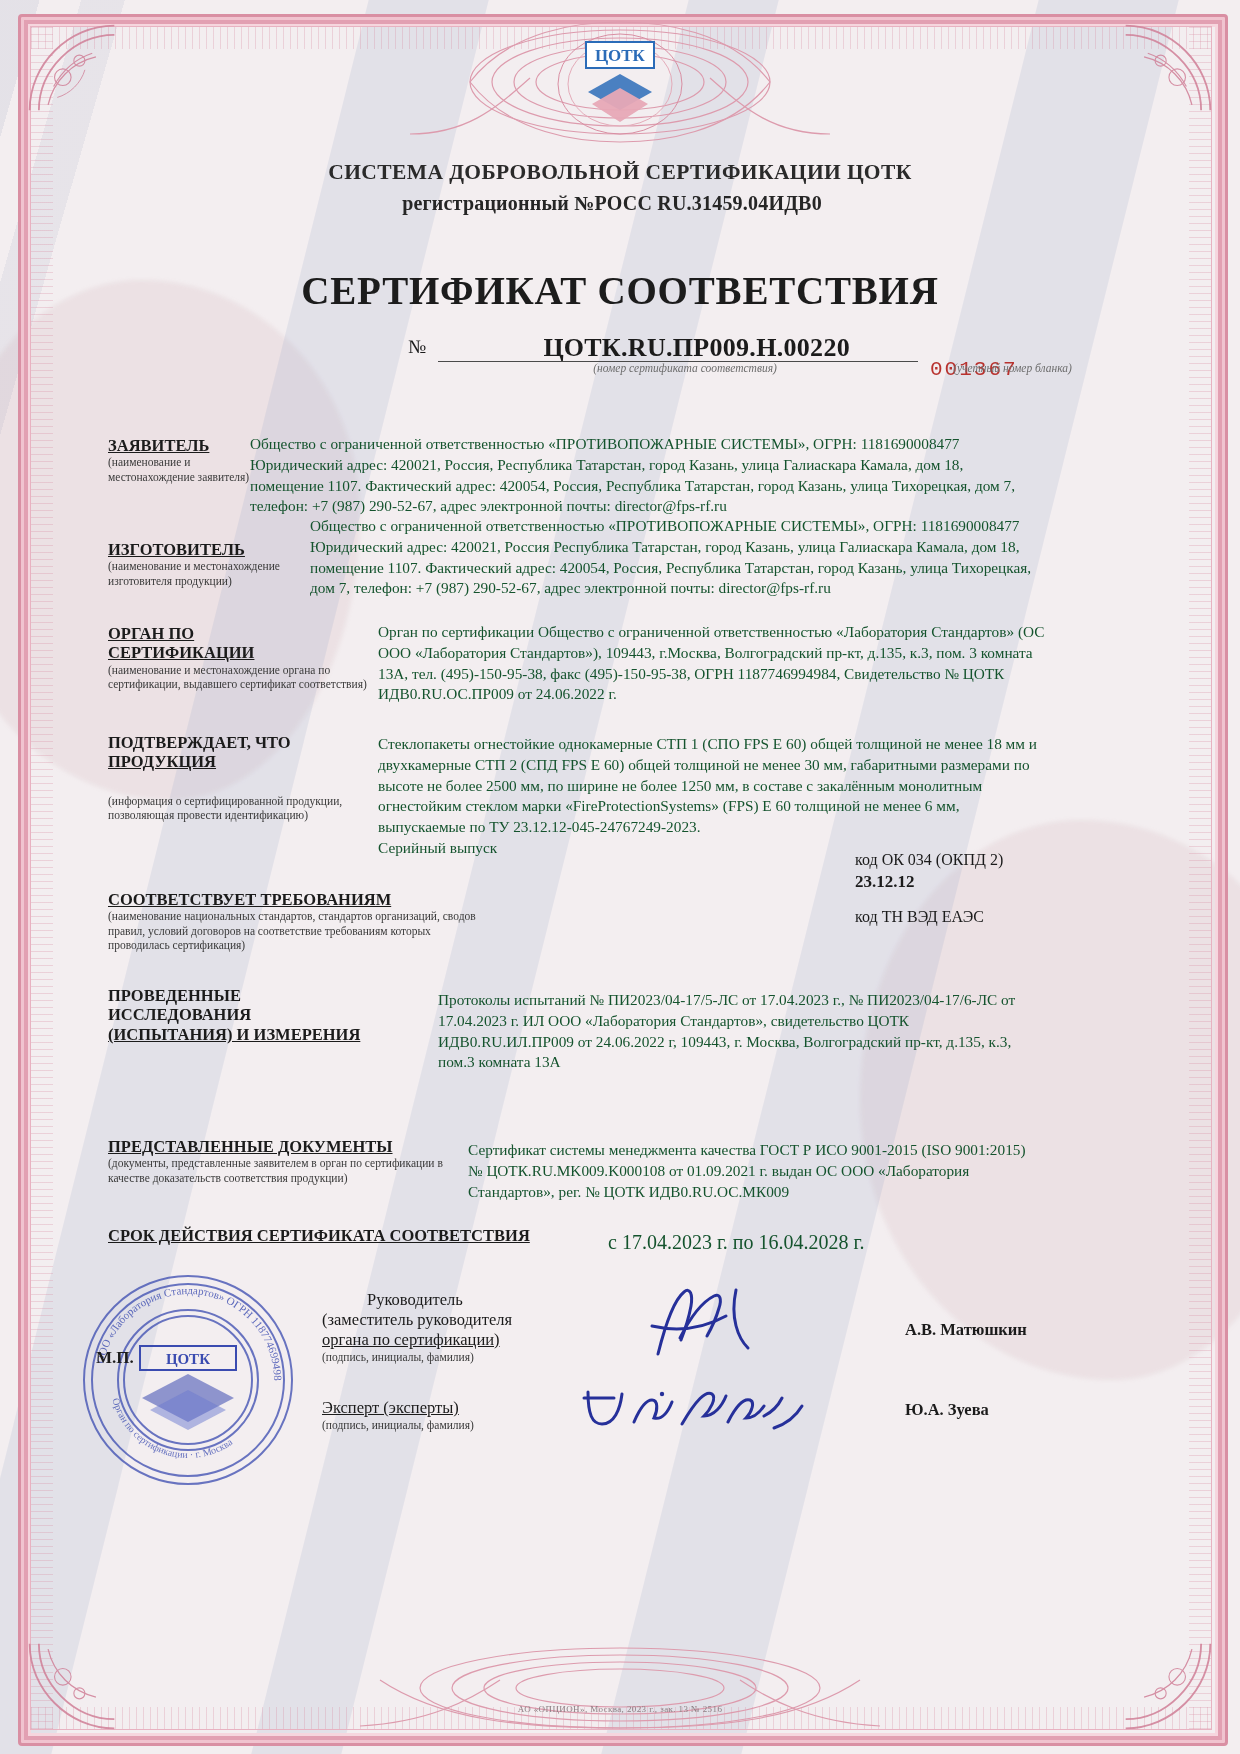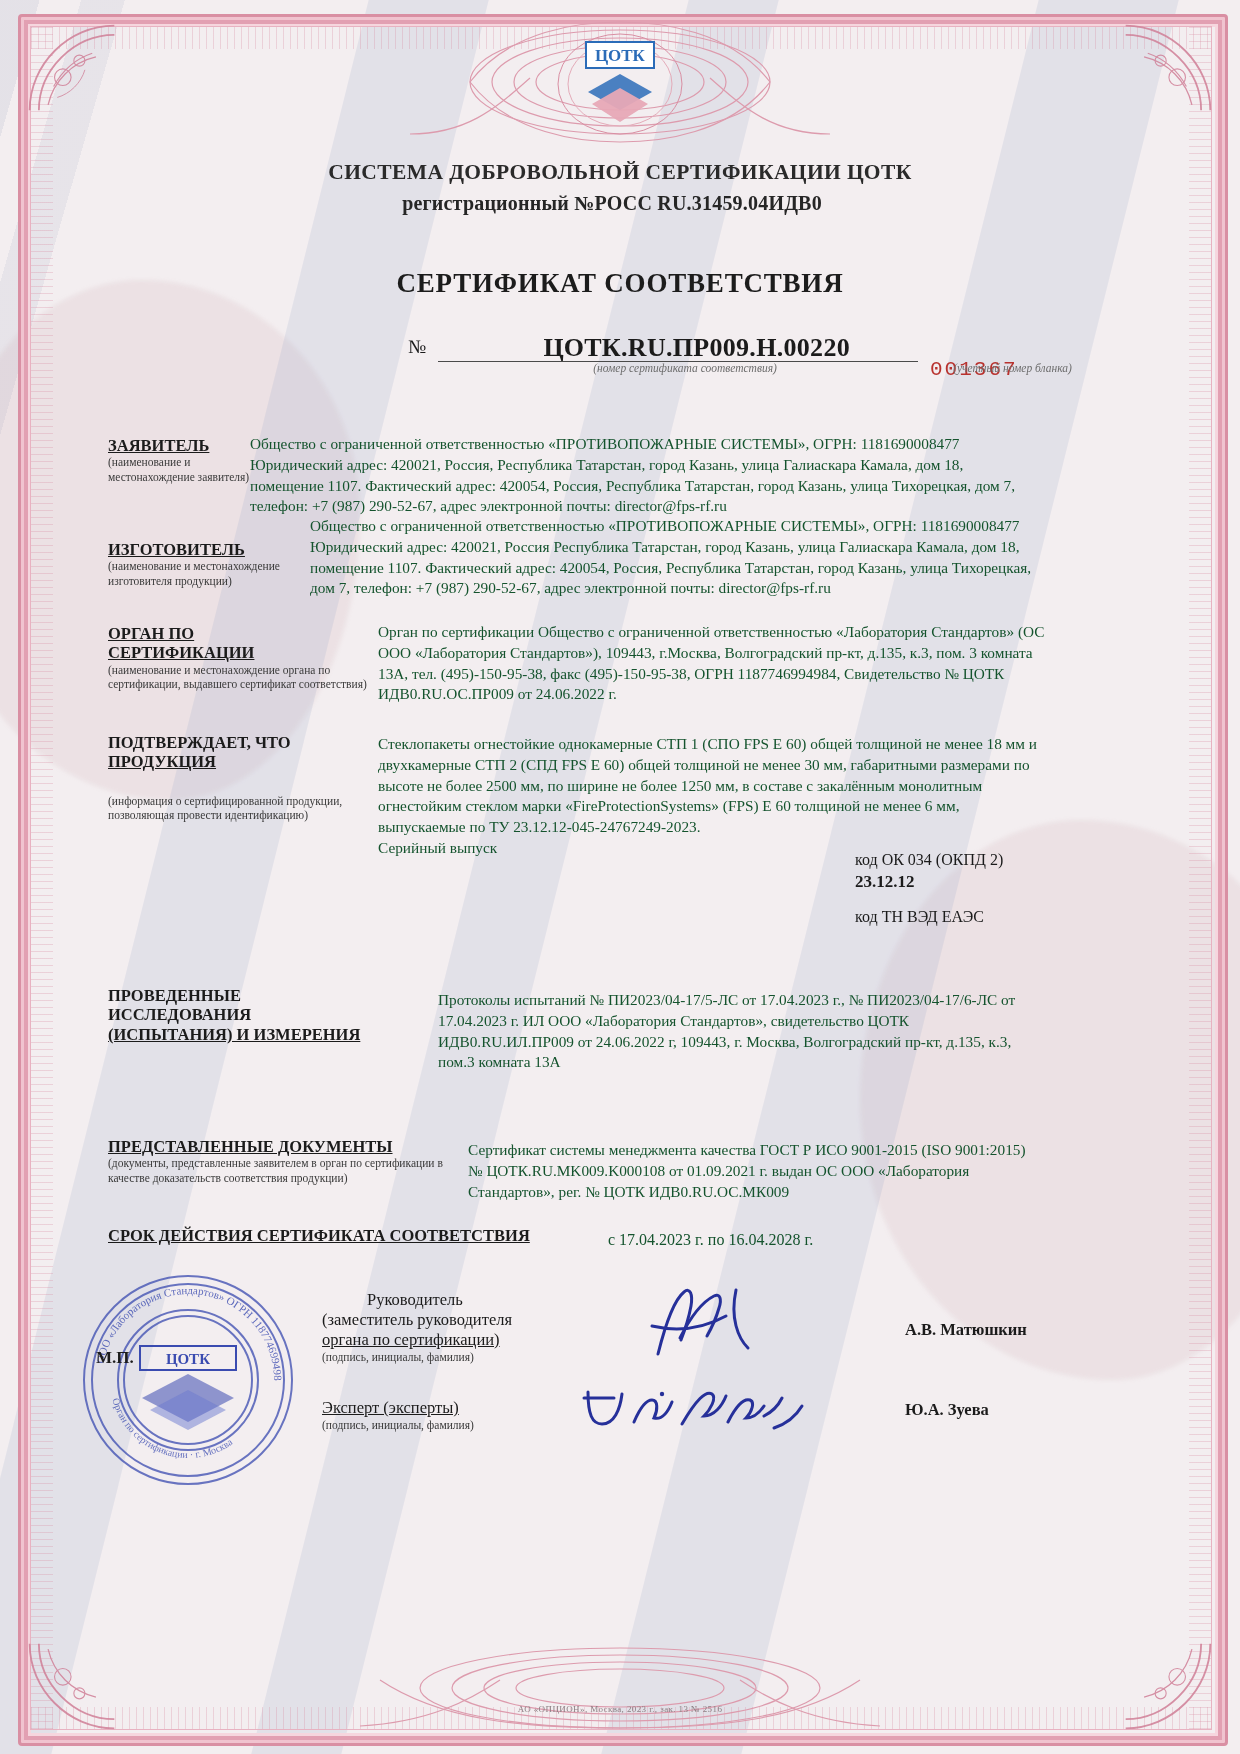--- a/index.html
+++ b/index.html
@@ -55,21 +55,21 @@
   .sys-title{
     position:absolute;top:160px;left:0;width:1240px;text-align:center;
     font-size:21.5px;font-weight:bold;letter-spacing:.4px;color:#2a2a2a;
   }
   .reg-num{
     position:absolute;top:192px;left:0;width:1224px;text-align:center;
     font-size:20px;font-weight:bold;color:#262626;letter-spacing:.2px;
   }
   .main-title{
     position:absolute;top:268px;left:0;width:1240px;text-align:center;
-    font-size:27px;font-weight:bold;letter-spacing:.8px;color:#1c1c1c;
+    font-size:39px;font-weight:bold;letter-spacing:.8px;color:#1c1c1c;
   }
   .num-label{position:absolute;left:408px;top:336px;font-size:19px;}
   .num-line{position:absolute;left:438px;top:361px;width:480px;border-bottom:1px solid #4a4a4a;}
   .cert-no{
     position:absolute;left:520px;top:333px;width:330px;text-align:right;
     font-size:26px;font-weight:bold;letter-spacing:.3px;
   }
   .blank-no{
     position:absolute;left:930px;top:330px;width:160px;text-align:left;
     font-family:"Liberation Mono", monospace;font-size:21px;color:#b8322e;letter-spacing:2px;margin-top:28px;
@@ -261,20 +261,24 @@
   <div class="row l-pod">
     <div class="lbl">ПОДТВЕРЖДАЕТ, ЧТО</div>
     <div class="lbl"><u>ПРОДУКЦИЯ</u></div>
     <div class="sub" style="margin-top:22px;">(информация о сертифицированной продукции, позволяющая провести идентификацию)</div>
   </div>
   <div class="row v-pod">
     <div class="body-txt">Стеклопакеты огнестойкие однокамерные СТП 1 (СПО FPS E 60) общей толщиной не менее 18 мм и двухкамерные СТП 2 (СПД FPS E 60) общей толщиной не менее 30 мм, габаритными размерами по высоте не более 2500 мм, по ширине не более 1250 мм, в составе с закалённым монолитным огнестойким стеклом марки «FireProtectionSystems» (FPS) E 60 толщиной не менее 6 мм, выпускаемые по ТУ 23.12.12-045-24767249-2023.</div>
     <div class="body-txt">Серийный выпуск</div>
   </div>
 
+  <div class="row l-soot">
+    <div class="lbl"><u>СООТВЕТСТВУЕТ ТРЕБОВАНИЯМ</u></div>
+    <div class="sub">(наименование национальных стандартов, стандартов организаций, сводов правил, условий договоров на соответствие требованиям которых проводилась сертификация)</div>
+  </div>
   <div class="row v-code">
     <div class="code-l1">код ОК 034 (ОКПД 2)</div>
     <div class="code-l2">23.12.12</div>
     <div class="code-l3">код ТН ВЭД ЕАЭС</div>
   </div>
 
   <div class="row l-prov">
     <div class="lbl">ПРОВЕДЕННЫЕ</div>
     <div class="lbl">ИССЛЕДОВАНИЯ</div>
     <div class="lbl"><u>(ИСПЫТАНИЯ) И ИЗМЕРЕНИЯ</u></div>
@@ -283,21 +287,21 @@
 
   <div class="row l-pred">
     <div class="lbl"><u>ПРЕДСТАВЛЕННЫЕ ДОКУМЕНТЫ</u></div>
     <div class="sub">(документы, представленные заявителем в орган по сертификации в качестве доказательств соответствия продукции)</div>
   </div>
   <div class="row v-pred body-txt">Сертификат системы менеджмента качества ГОСТ Р ИСО 9001-2015 (ISO 9001:2015) № ЦОТК.RU.MK009.K000108 от 01.09.2021 г. выдан ОС ООО «Лаборатория Стандартов», рег. № ЦОТК ИДВ0.RU.ОС.МК009</div>
 
   <div class="row l-srok">
     <div class="lbl"><u>СРОК ДЕЙСТВИЯ СЕРТИФИКАТА СООТВЕТСТВИЯ</u></div>
   </div>
-  <div class="row v-srok body-txt" style="font-size:16px;">с 17.04.2023 г. по 16.04.2028 г.</div>
+  <div class="row v-srok body-txt" style="font-size:20px;">с 17.04.2023 г. по 16.04.2028 г.</div>
 
   <div class="stamp">
     <svg viewBox="0 0 224 224">
       <g fill="none" stroke="#3a4bb0" stroke-width="2" opacity=".75">
         <circle cx="112" cy="112" r="104"></circle>
         <circle cx="112" cy="112" r="96"></circle>
         <circle cx="112" cy="112" r="70"></circle>
         <circle cx="112" cy="112" r="64"></circle>
       </g>
       <path id="arcTop" d="M26 112a86 86 0 0 1 172 0" fill="none"></path>

